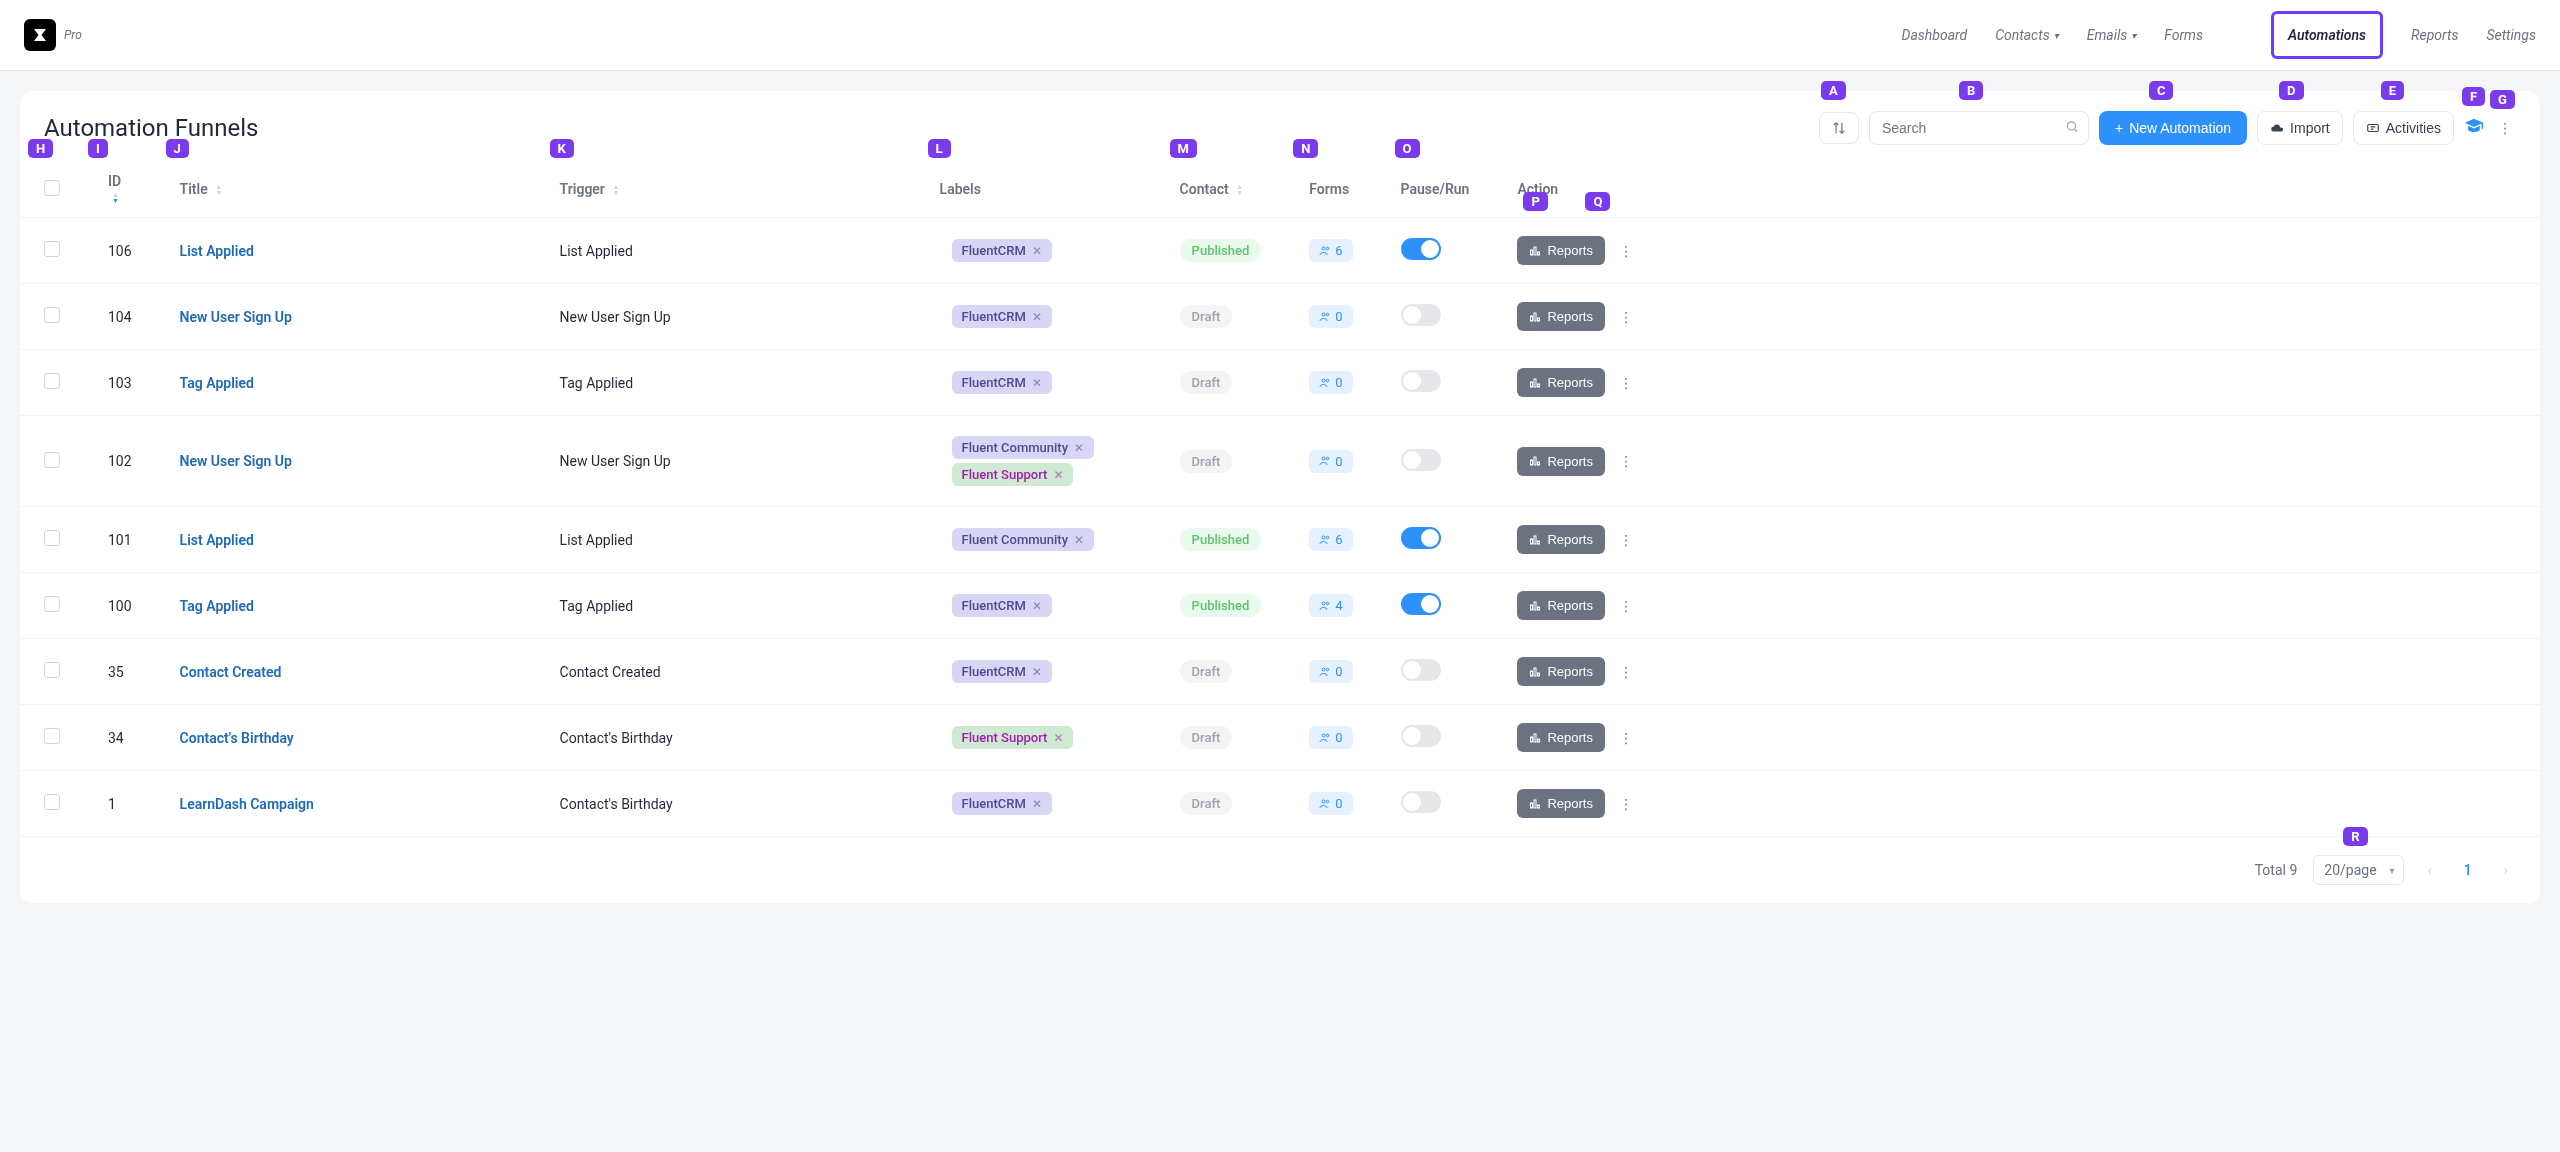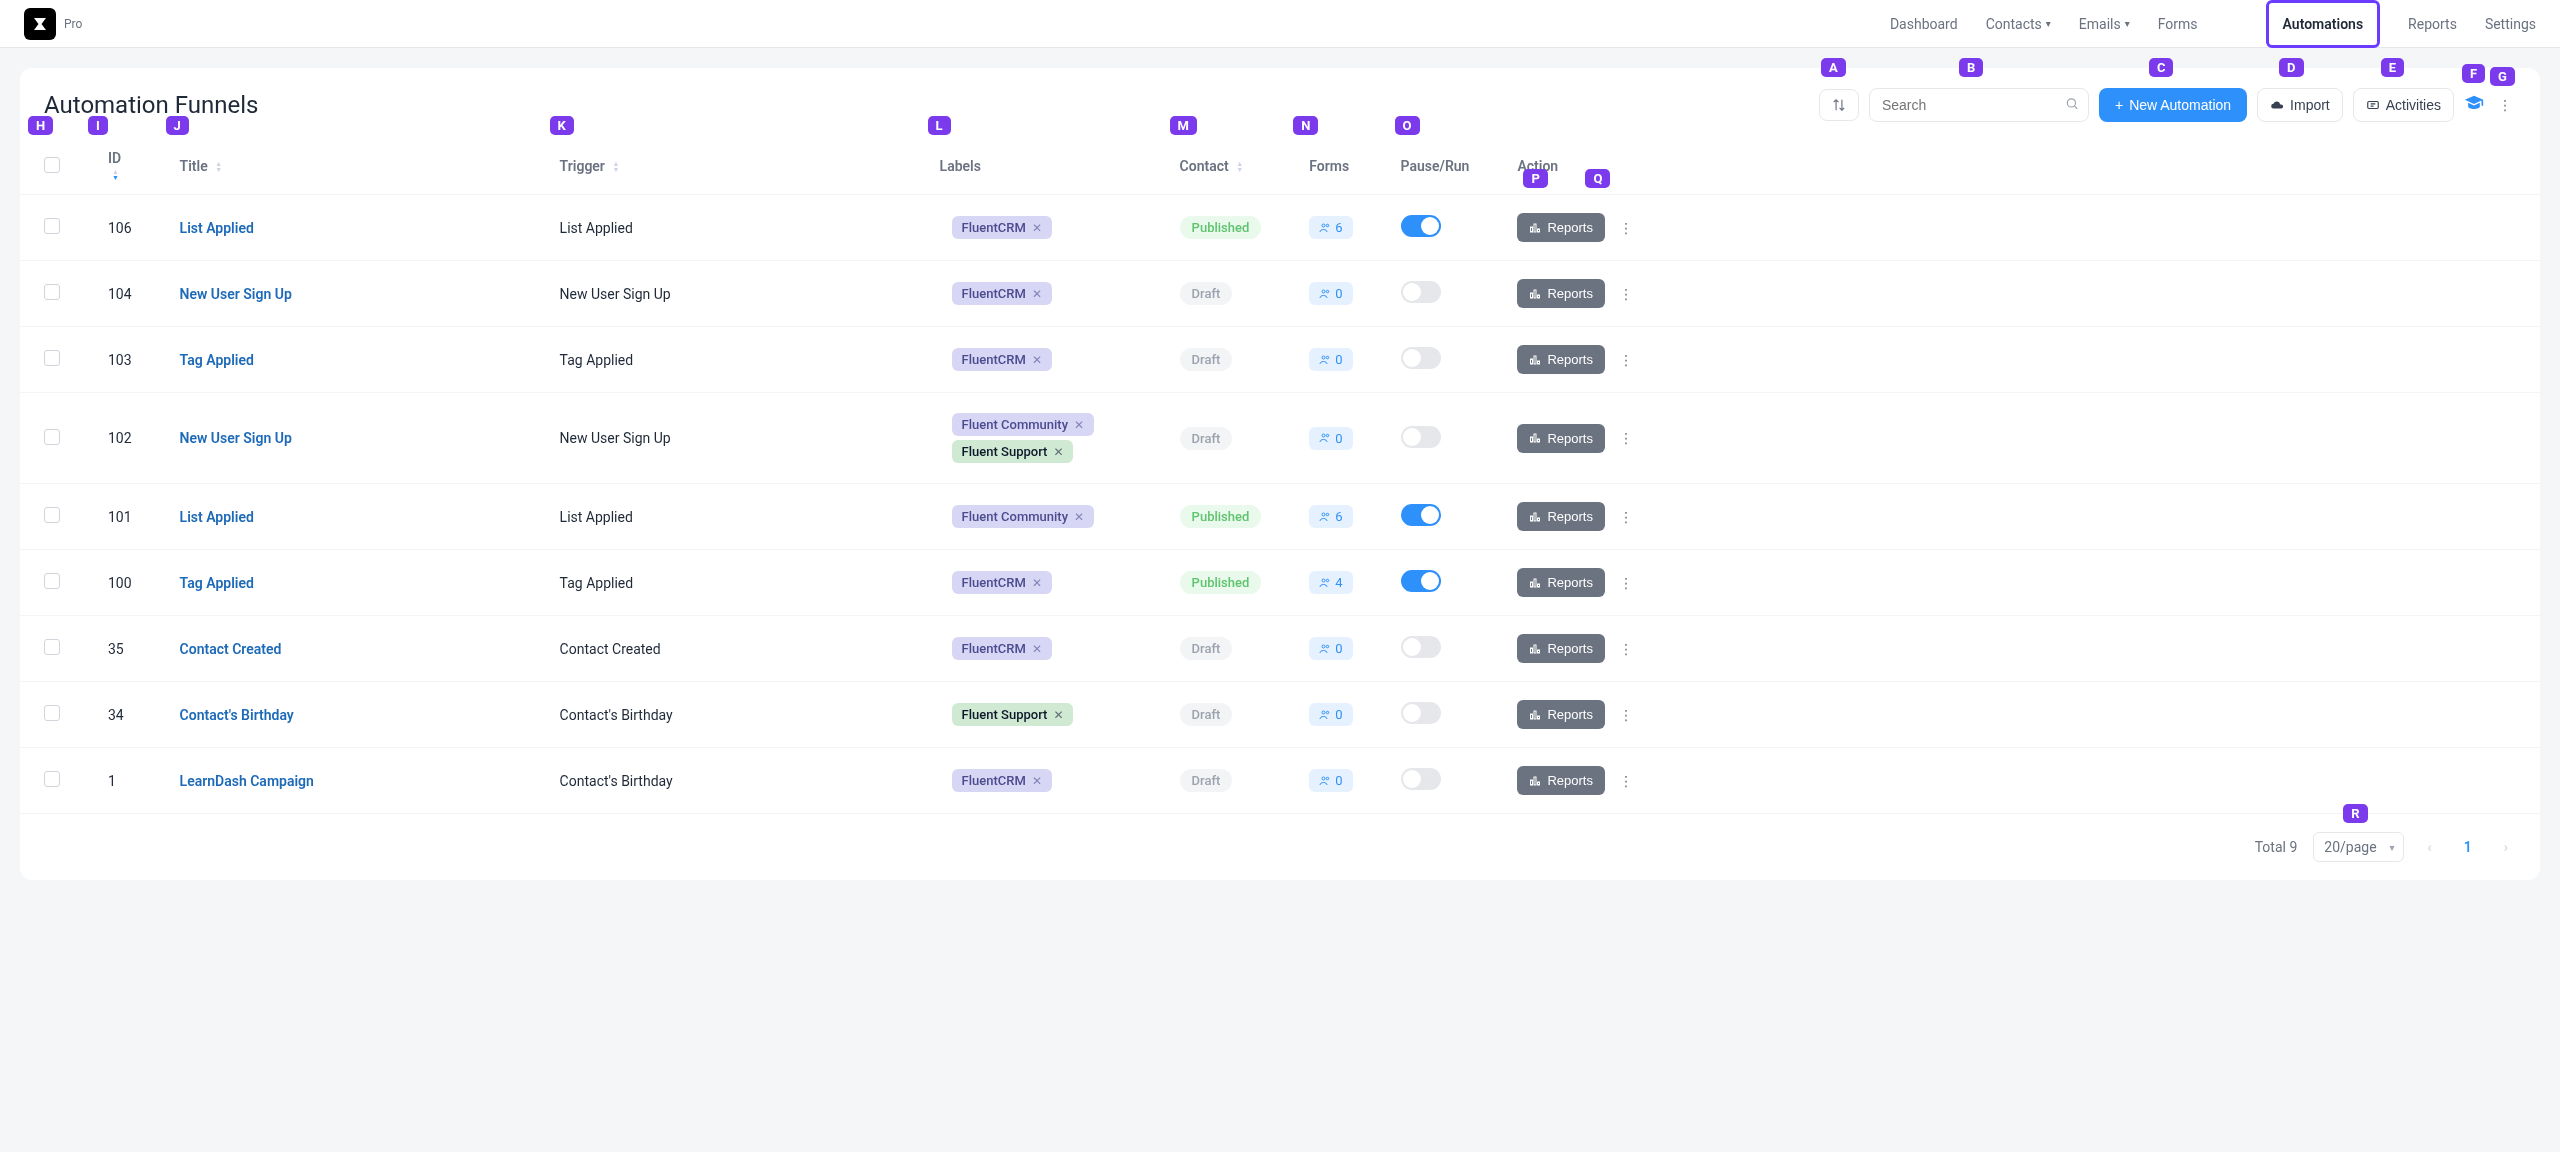--- a/index.html
+++ b/index.html
@@ -1,17 +1,17 @@
 <!DOCTYPE html>
 <html><head>
 <meta charset="utf-8">
 <style>
 * { box-sizing: border-box; margin: 0; padding: 0; }
 body { font-family: -apple-system, BlinkMacSystemFont, "Segoe UI", Roboto, sans-serif; background: #f5f6f8; color: #1f2937; font-size: 14px; }
-.topbar { background: #fff; border-bottom: 1px solid #e5e7eb; display: flex; align-items: center; padding: 0 24px; height: 48px; }
+.topbar { background: #fff; border-bottom: 1px solid #e5e7eb; display: flex; align-items: center; padding: 0 24px; height: 71px; font-style: italic; }
 .logo { width: 32px; height: 32px; background: #000; border-radius: 6px; display: flex; align-items: center; justify-content: center; }
 .logo svg { width: 18px; height: 18px; fill: #fff; }
 .pro-badge { margin-left: 8px; font-size: 12px; color: #6b7280; }
 .nav { margin-left: auto; display: flex; gap: 28px; }
 .nav-item { color: #6b7280; cursor: pointer; display: flex; align-items: center; gap: 4px; padding: 16px 0; }
 .nav-item.active { color: #1f2937; font-weight: 600; position: relative; border: 3px solid #6b3cff; border-radius: 6px; padding: 6px 14px; margin-left: 40px; }
 .chev { font-size: 10px; }
 .main { padding: 20px; }
 .panel { background: #fff; border-radius: 12px; padding: 0; }
 .panel-head { display: flex; align-items: center; padding: 20px 24px 16px; }
@@ -27,21 +27,21 @@
 table { width: 100%; border-collapse: collapse; }
 th { text-align: left; padding: 12px 24px; color: #6b7280; font-weight: 600; font-size: 14px; border-bottom: 1px solid #f3f4f6; position: relative; }
 th .sort { display: inline-flex; flex-direction: column; margin-left: 4px; font-size: 7px; line-height: 6px; color: #cbd5e1; vertical-align: middle; }
 th .sort .active { color: #2e90fa; }
 td { padding: 18px 24px; border-bottom: 1px solid #f3f4f6; vertical-align: middle; }
 .chk { width: 16px; height: 16px; border: 1.5px solid #d1d5db; border-radius: 3px; display: inline-block; cursor: pointer; }
 .link { color: #1d6ab8; font-weight: 600; cursor: pointer; }
 .tag { display: inline-flex; align-items: center; gap: 6px; padding: 4px 10px; border-radius: 6px; font-size: 13px; font-weight: 500; margin: 2px 4px 2px 12px; }
 .tag .x { cursor: pointer; font-size: 12px; opacity: .6; }
 .tag-lav { background: #d8d6f5; color: #4b4b8f; }
-.tag-green { background: #cfe9d2; color: #0f172a; }
+.tag-green { background: #cfe9d2; color: #a21caf; }
 .status { display: inline-block; padding: 4px 12px; border-radius: 14px; font-size: 13px; font-weight: 500; }
 .status-pub { background: #e9f9ec; color: #5fc46e; }
 .status-draft { background: #f3f4f6; color: #9ca3af; }
 .stat-pill { display: inline-flex; align-items: center; gap: 4px; background: #e6f1ff; color: #2e90fa; padding: 4px 10px; border-radius: 6px; font-size: 13px; cursor: pointer; }
 .toggle { width: 40px; height: 22px; border-radius: 11px; background: #e5e7eb; position: relative; cursor: pointer; display: inline-block; }
 .toggle::after { content: ""; width: 18px; height: 18px; background: #fff; border-radius: 50%; position: absolute; top: 2px; left: 2px; transition: .2s; }
 .toggle.on { background: #2e90fa; }
 .toggle.on::after { left: 20px; }
 .btn-gray { background: #6b7280; color: #fff; border: none; border-radius: 6px; padding: 7px 12px; cursor: pointer; display: inline-flex; align-items: center; gap: 6px; font-size: 13px; }
 .row-actions { display: flex; align-items: center; gap: 10px; }

